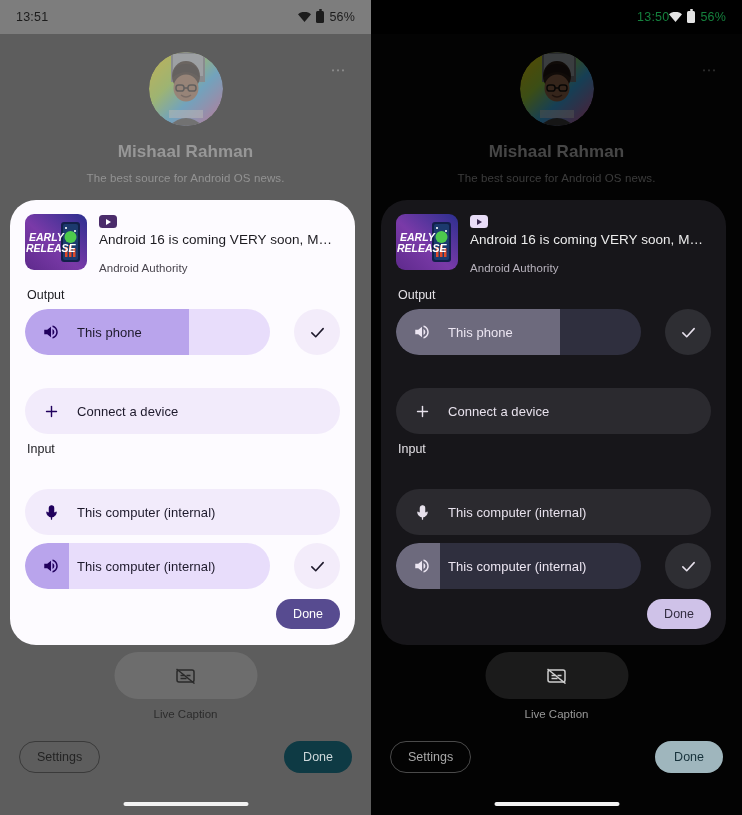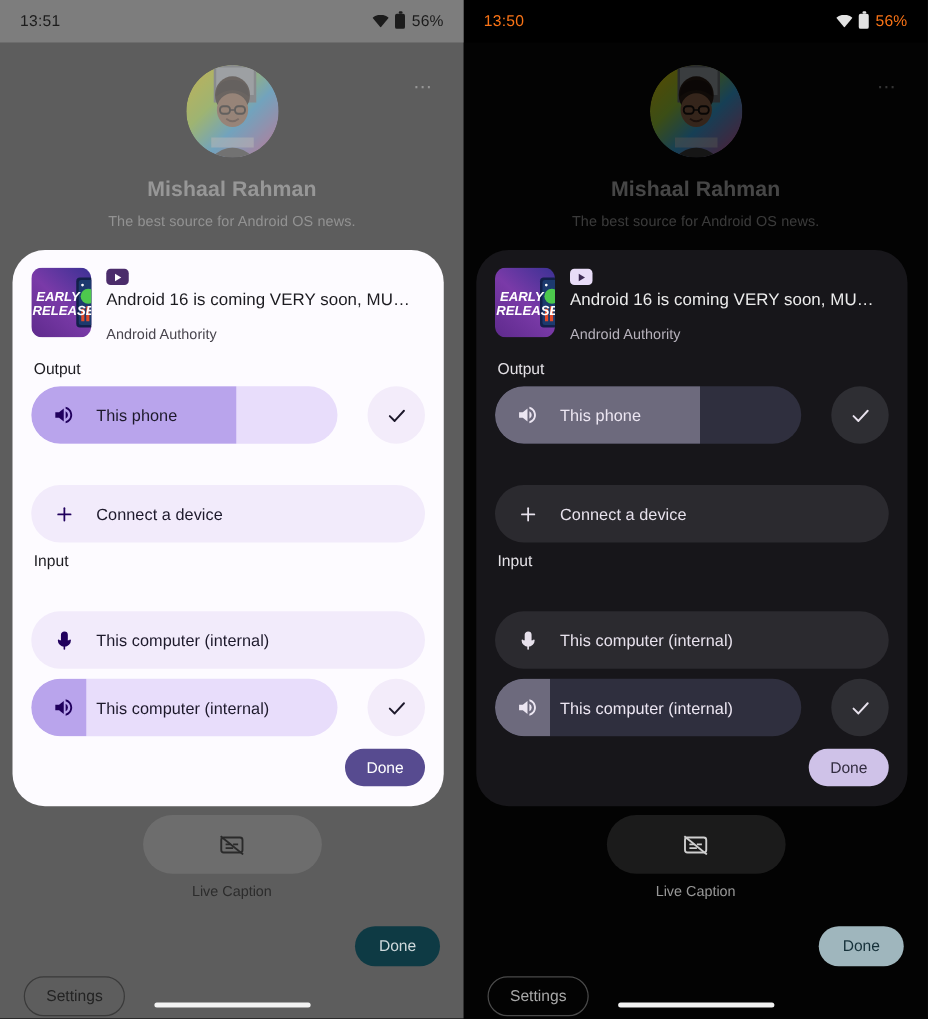--- a/index.html
+++ b/index.html
@@ -63,37 +63,37 @@
     display:flex; align-items:center; justify-content:center;
   }
   .lc-label{
     position:absolute; top:78px; left:0; width:100%;
     text-align:center; font-size:11.5px;
   }
   .settings-btn{
     position:absolute; left:19px; top:111px;
     height:32px; padding:0 17px; border-radius:16px;
     display:flex; align-items:center; justify-content:center;
-    font-size:12.5px; border:1px solid transparent;margin-top:40px;
+    font-size:12.5px; border:1px solid transparent;
   }
   .done-btn-bottom{
     position:absolute; right:19px; top:111px;
     height:32px; padding:0 19px; border-radius:16px;
     display:flex; align-items:center; justify-content:center;
     font-size:12.5px;
   }
 
   
   .card{
     position:absolute; left:10px; top:200px; width:345px;
     border-radius:26px; z-index:30; padding:14px 15px 16px 15px;
   }
   .media-row{ display:flex; align-items:flex-start; gap:12px; margin-bottom:14px; }
   .thumb{
-    width:48px; height:56px; border-radius:9px; overflow:hidden; flex:none;
+    width:62px; height:56px; border-radius:9px; overflow:hidden; flex:none;
     position:relative;
   }
   .thumb svg{ display:block; width:62px; height:56px; }
   .media-text{ flex:1; min-width:0; padding-top:1px; }
   .app-badge{
     width:18px; height:13px; border-radius:3.5px;
     display:flex; align-items:center; justify-content:center; margin-bottom:4px;
   }
   .badge-tri{
     width:0; height:0; border-top:3px solid transparent;
@@ -164,21 +164,21 @@
   #panel-light .slider-txt{ color:#1d192b; }
   #panel-light .check-btn{ background:#f3ecfa; }
   #panel-light .check-btn svg{ stroke:#1d192b; }
   #panel-light .plain-row{ background:#f2ebfb; }
   #panel-light .plain-ico svg{ fill:#21005d; stroke:#21005d; }
   #panel-light .plain-txt{ color:#1d192b; }
   #panel-light .done-btn-card{ background:#574b90; color:#ffffff; }
 
   
   #panel-dark{ background:#0a0a0a; }
-  #panel-dark .statusbar{ background:#000000; color:#f97316; }
+  #panel-dark .statusbar{ background:#000000; color:#15803d;justify-content:flex-end; }
   #panel-dark .wifi-ico{ fill:#e3e3e3; }
   #panel-dark .batt-ico{ background:#e3e3e3; }
   #panel-dark .profile-name{ color:#b9b9b9; }
   #panel-dark .profile-sub{ color:#9a9a9a; }
   #panel-dark .overflow-dots{ color:#8a8a8a; }
   #panel-dark .scrim{ background:rgba(0,0,0,.62); }
   #panel-dark .navbar{ background:#f2f2f2; }
   #panel-dark .lc-tile{ background:#1b1b1b; }
   #panel-dark .lc-tile svg{ stroke:#cfcfcf; }
   #panel-dark .lc-label{ color:#989898; }

